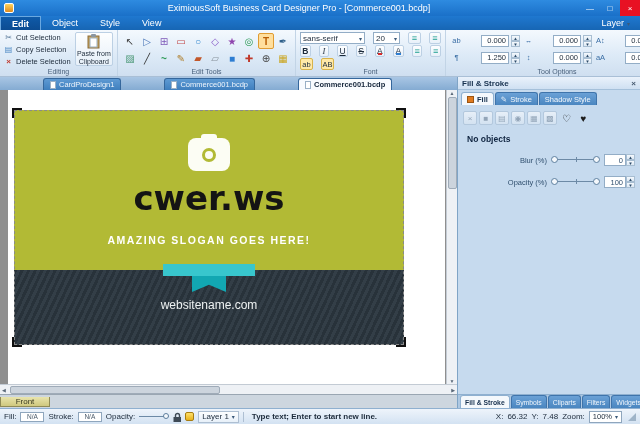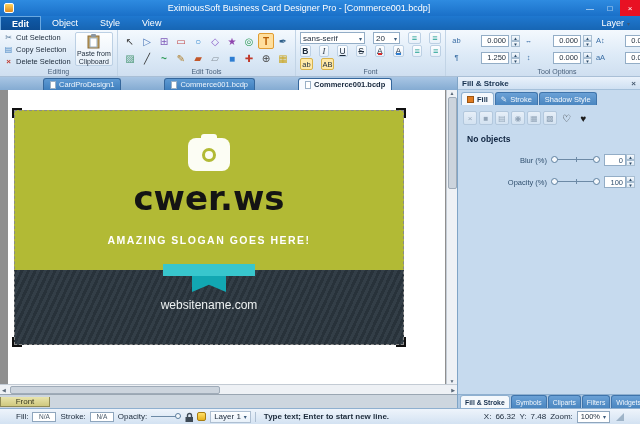--- a/index.html
+++ b/index.html
@@ -134,21 +134,21 @@
   .pbtab.active{background:#f4f8fc;color:#16304e;font-weight:bold;border-color:#8fb0d0;}
 
   
   .pagesrow{position:absolute;top:394px;left:0;width:457px;height:14px;background:#cdd6df;border-top:1px solid #9aa6b2;
             display:flex;align-items:center;}
   .pagetab{width:50px;background:linear-gradient(#e9e4ac,#cfc87e);border:1px solid #8f8a55;border-top:none;
            font-size:8px;display:flex;align-items:center;justify-content:center;color:#3a3a20;}
 
   
   .statusbar{position:absolute;top:408px;left:0;right:0;height:16px;background:linear-gradient(#eef4fb,#d3e2f2);
-             border-top:1px solid #8fb0d0;display:flex;align-items:center;font-size:8px;gap:4px;padding:0 16px;white-space:nowrap;}
+             border-top:1px solid #8fb0d0;display:flex;align-items:center;font-size:8px;gap:4px;padding:0 4px;white-space:nowrap;}
   .swatch{width:24px;height:10px;background:#fff;border:1px solid #8fa6bd;font-size:6.5px;display:flex;
           align-items:center;justify-content:center;color:#4a5a6a;}
   .mini-slider{width:30px;height:10px;position:relative;}
   .mini-slider .track{position:absolute;left:0;right:0;top:4px;height:1px;background:#6d8aa6;}
   .mini-slider .knob{position:absolute;right:0;top:1px;width:6px;height:6px;border-radius:50%;background:#f4f8fc;border:1px solid #5d7f9f;}
   .lock{width:8px;height:10px;position:relative;}
   .layer-ic{width:9px;height:9px;background:linear-gradient(#ffe06a,#e8b31e);border:1px solid #a87d10;border-radius:2px;}
   .layerdrop{display:flex;align-items:center;gap:3px;padding:0 3px;height:12px;border:1px solid #aebfd2;background:linear-gradient(#fdfeff,#e7f0f9);}
   .hint{font-weight:bold;margin-left:4px;}
   .rightstat{margin-left:auto;display:flex;align-items:center;gap:4px;}

